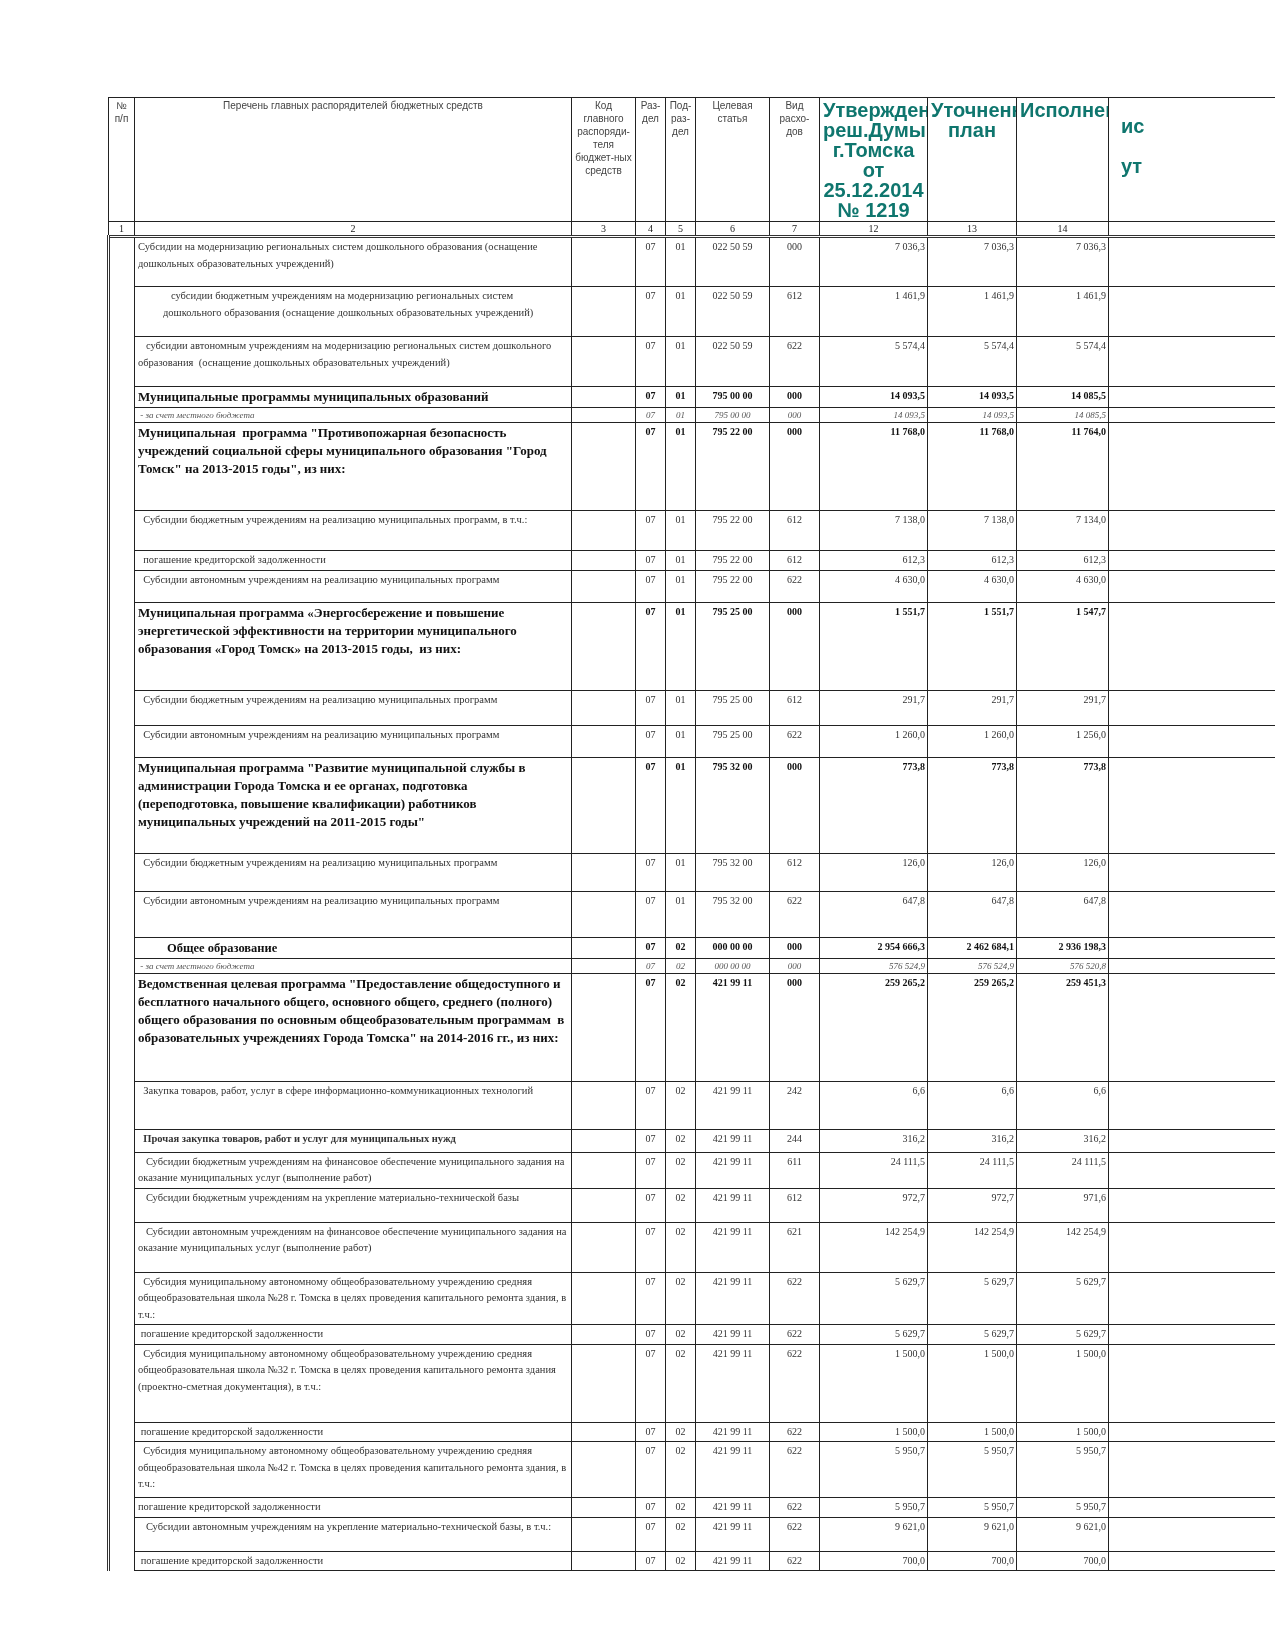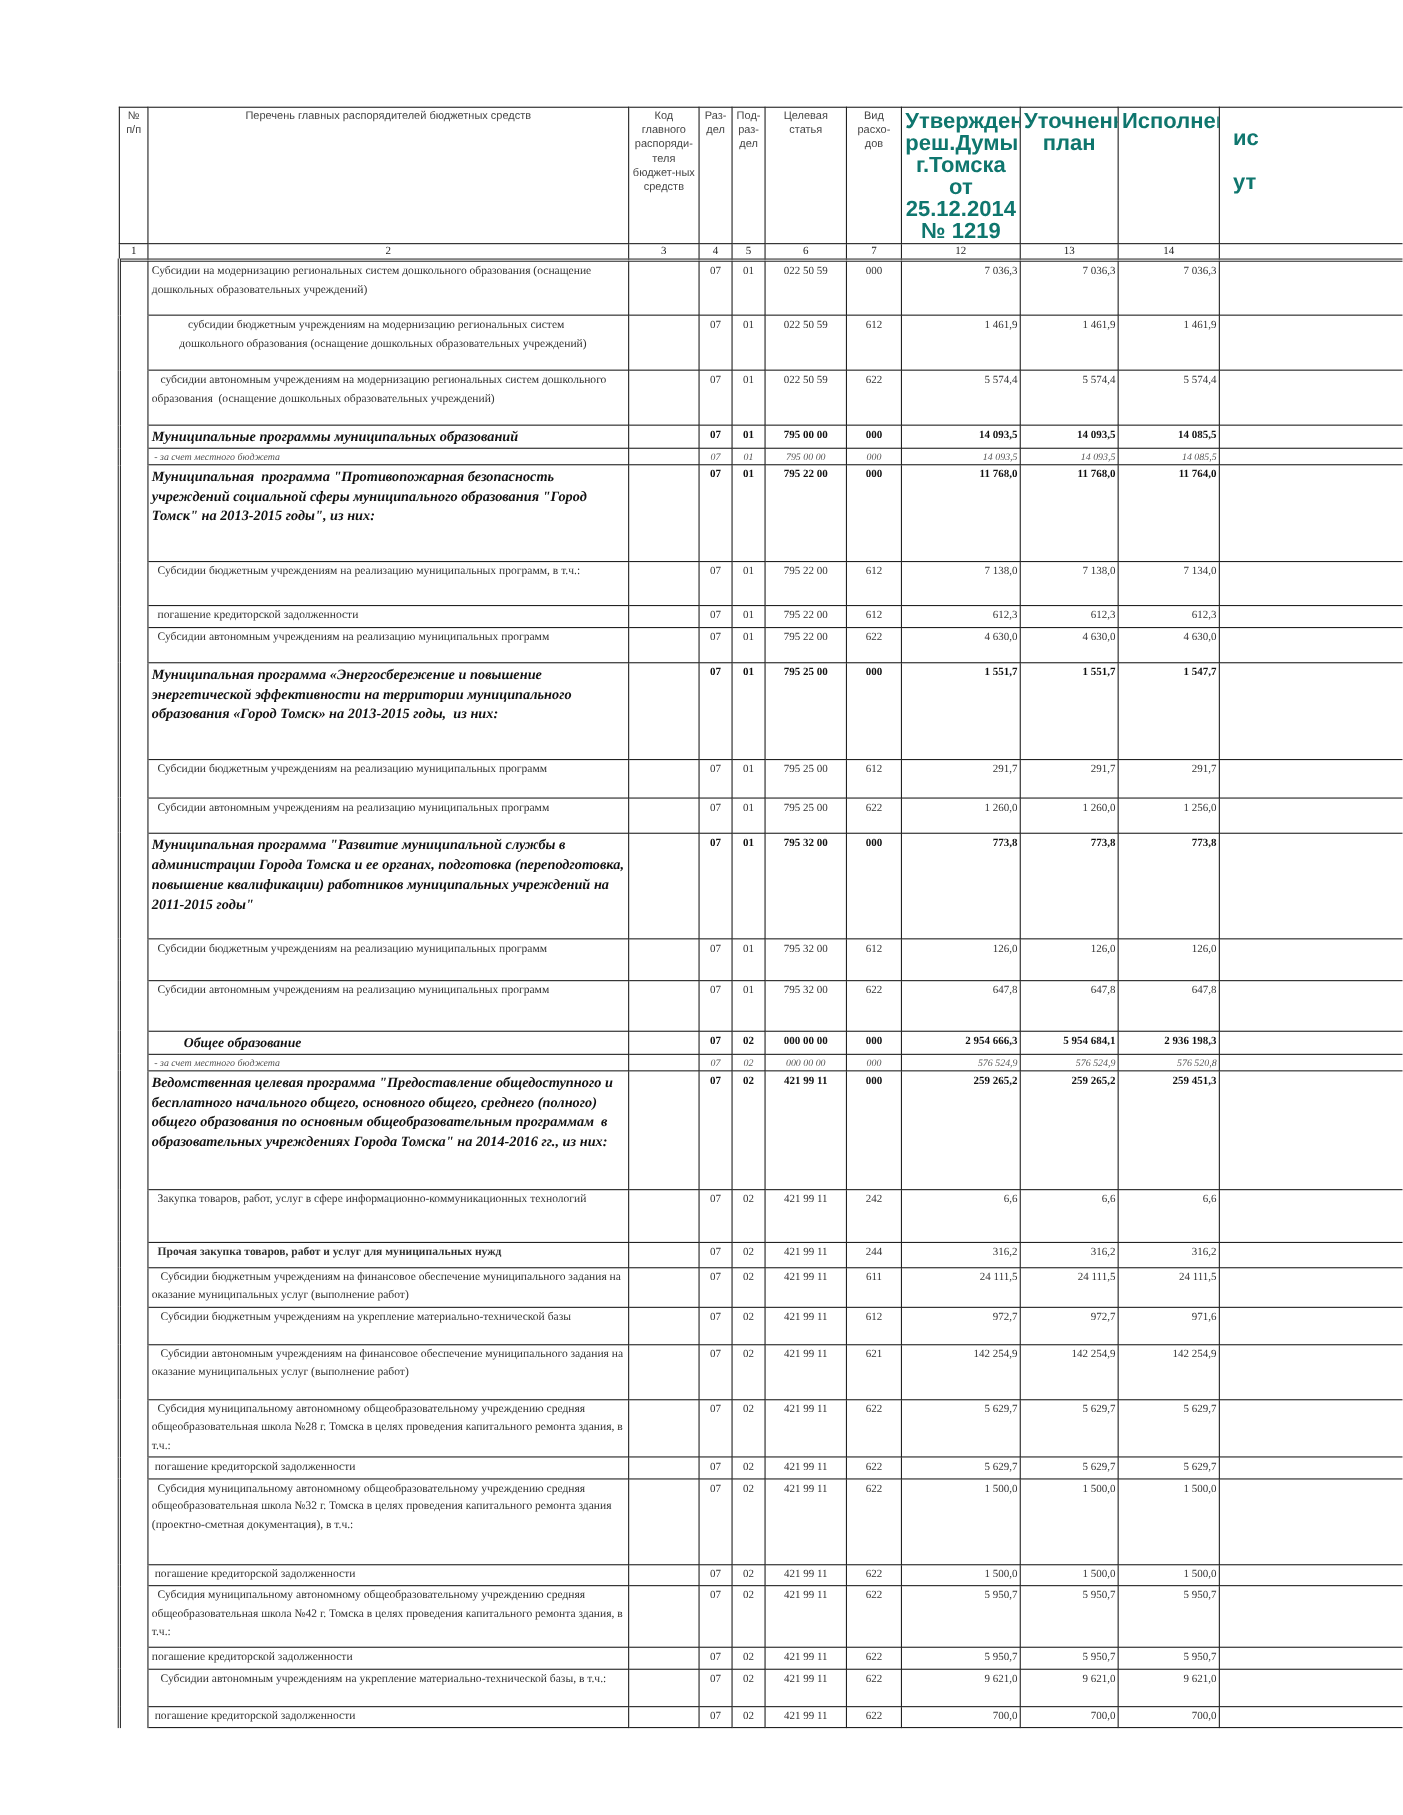--- a/index.html
+++ b/index.html
@@ -16,21 +16,21 @@
              font-size: 10px; color: #444; text-align: center; line-height: 13px; }
   thead th.big { font-weight: bold; font-size: 20px; color: #0f766e; line-height: 20px; padding-top: 2px; }
   thead tr.hdr { height: 110px; }
   thead tr.nums th { font-family: "Liberation Serif", serif; font-size: 10px; height: 12px; padding: 0; color: #222; }
   thead tr.nums { border-bottom: 3px double #333; }
   tbody td { font-size: 10px; line-height: 16px; color: #333; }
   tbody td.num { text-align: right; padding-right: 2px; }
   tbody td.ctr { text-align: center; }
   tbody td.name { font-size: 10.5px; line-height: 16.5px; }
   tr.bold td { font-weight: bold; color: #111; }
-  tr.bold td.name { font-size: 13px; line-height: 18px; font-style: italic; }
+  tr.bold td.name { font-size: 13px; line-height: 18px; }
   tr.ital td { font-style: italic; font-size: 9px; line-height: 12px; color: #555; }
   tr.total td.name { font-size: 12.5px; padding-left: 32px; }
   tr.first td.c1cell { border-bottom: none; }
   td.c1cell { border-top: none; border-bottom: none; border-left: 3px double #333; }
   td.c15cell { border-right: none; }
   .hcut { white-space: nowrap; text-align: left !important; padding-left: 12px !important; }
 </style>
 </head>
 <body>
 
@@ -277,21 +277,21 @@
         </tr>
         <tr class="bold total" style="height: 16px;">
           <td class="c1cell"></td>
           <td class="name" style="white-space: pre-wrap;">Общее образование</td>
           <td class="ctr"></td>
           <td class="ctr">07</td>
           <td class="ctr">02</td>
           <td class="ctr">000 00 00</td>
           <td class="ctr">000</td>
           <td class="num">2 954 666,3</td>
-          <td class="num">5 954 684,1</td>
+          <td class="num">2 462 684,1</td>
           <td class="num">2 936 198,3</td>
           <td class="c15cell"></td>
         </tr>
         <tr class="ital" style="height: 13px;">
           <td class="c1cell"></td>
           <td class="name" style="white-space: pre-wrap;"> - за счет местного бюджета</td>
           <td class="ctr"></td>
           <td class="ctr">07</td>
           <td class="ctr">02</td>
           <td class="ctr">000 00 00</td>

